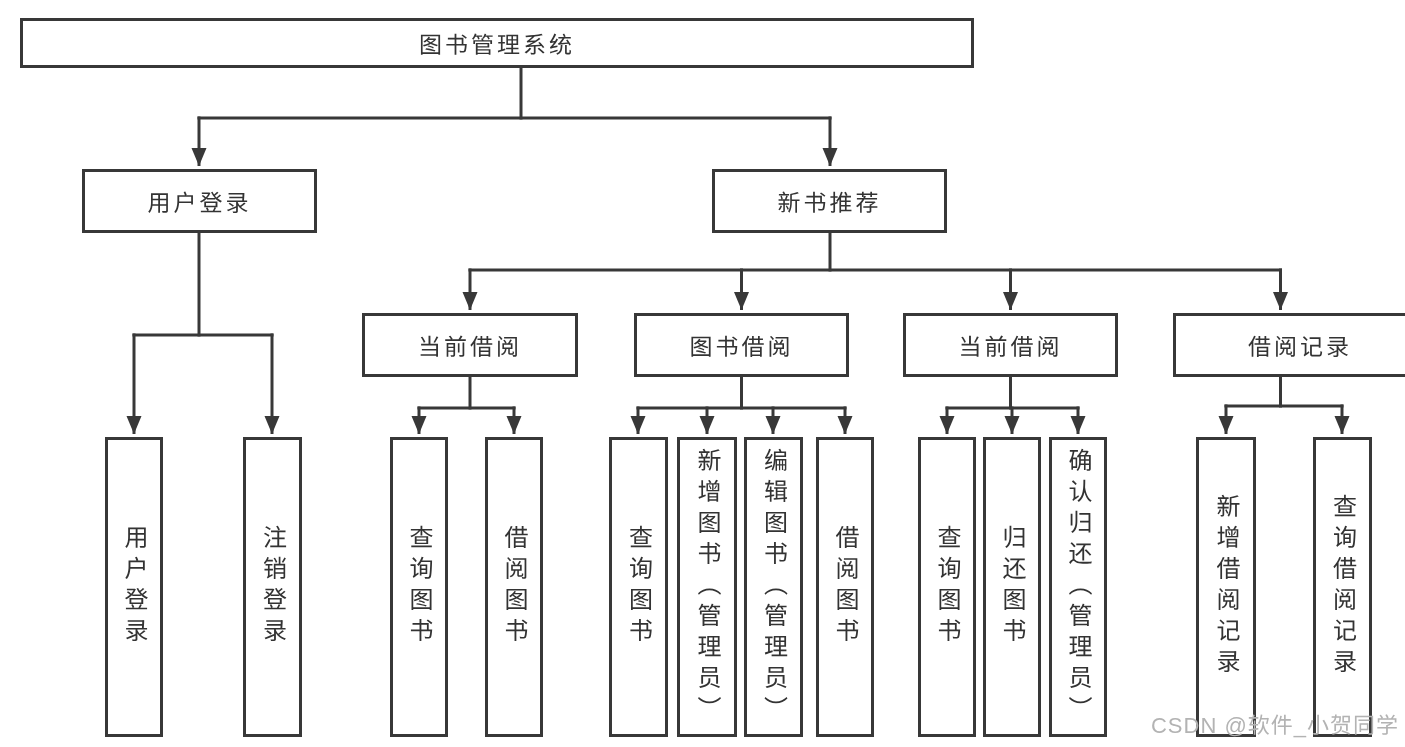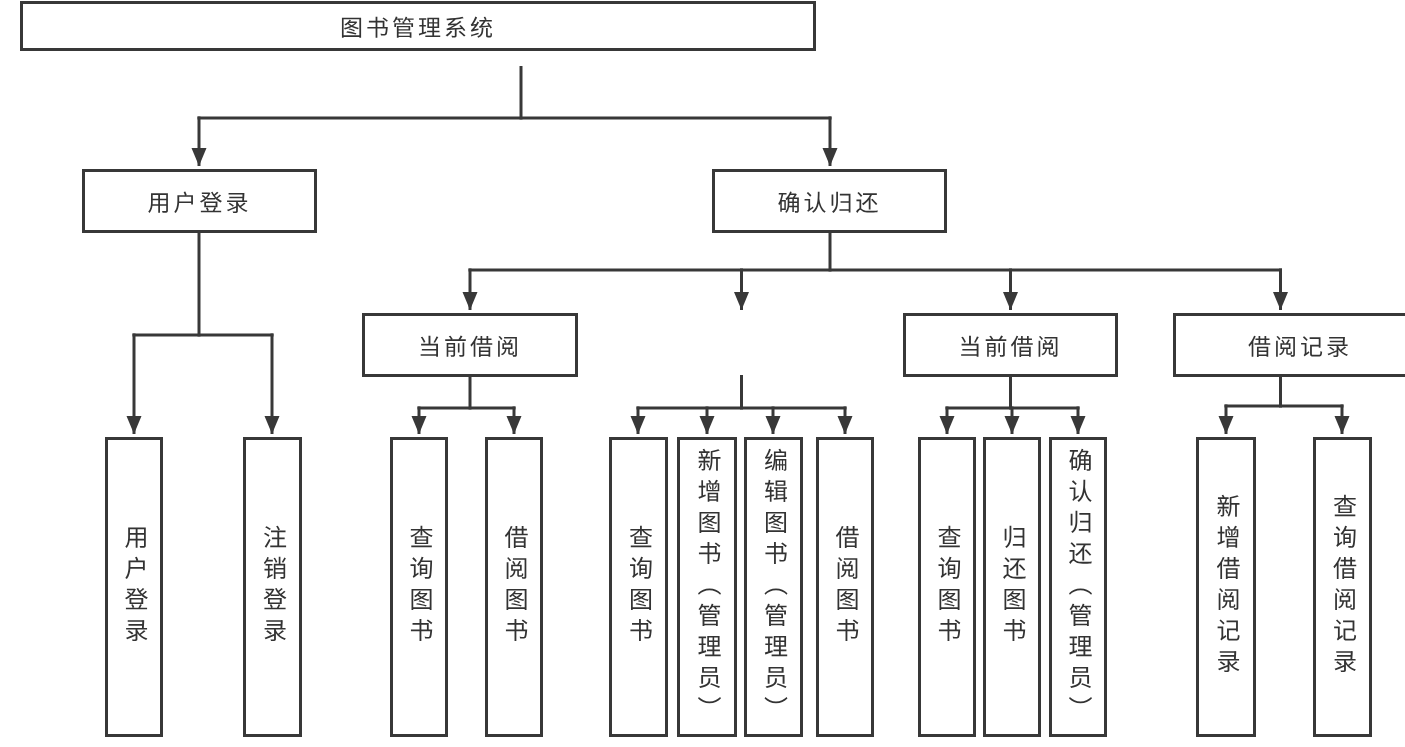--- a/index.html
+++ b/index.html
@@ -113,33 +113,36 @@
     </g>
 
     <g stroke="#383838" stroke-width="3" fill="none">
       <line x1="1280.5" y1="375" x2="1280.5" y2="407.5"></line>
       <line x1="1224.5" y1="406" x2="1343.5" y2="406"></line>
       <line x1="1226" y1="404.5" x2="1226" y2="434" marker-end="url(#ah)"></line>
       <line x1="1342" y1="404.5" x2="1342" y2="434" marker-end="url(#ah)"></line>
     </g>
   </svg>
 
-  <div class="box hbox" style="left:20px;top:1px;width:796px;height:50px">
+  <div class="box hbox" style="left:20px;top:18px;width:954px;height:50px">
     <span>图书管理系统</span>
   </div>
 
   <div class="box hbox" style="left:82px;top:169px;width:235px;height:64px">
     <span>用户登录</span>
   </div>
   <div class="box hbox" style="left:712px;top:169px;width:235px;height:64px">
-    <span>确认归还</span>
+    <span>新书推荐</span>
   </div>
 
   <div class="box hbox" style="left:362px;top:313px;width:216px;height:64px">
     <span>当前借阅</span>
+  </div>
+  <div class="box hbox" style="left:634px;top:313px;width:215px;height:64px">
+    <span>图书借阅</span>
   </div>
   <div class="box hbox" style="left:903px;top:313px;width:215px;height:64px">
     <span>当前借阅</span>
   </div>
   <div class="box hbox" style="left:1173px;top:313px;width:254px;height:64px">
     <span>借阅记录</span>
   </div>
 
   <div class="box vbox" style="left:105px;top:437px;width:58px;height:300px">
     <span>用户登录</span>
@@ -178,14 +181,15 @@
     <span>确认归还（管理员）</span>
   </div>
 
   <div class="box vbox" style="left:1196px;top:437px;width:60px;height:300px">
     <span>新增借阅记录</span>
   </div>
   <div class="box vbox" style="left:1313px;top:437px;width:59px;height:300px">
     <span>查询借阅记录</span>
   </div>
 
+  <div class="watermark">CSDN @软件_小贺同学</div>
 
 </div>
 
 </body></html>

